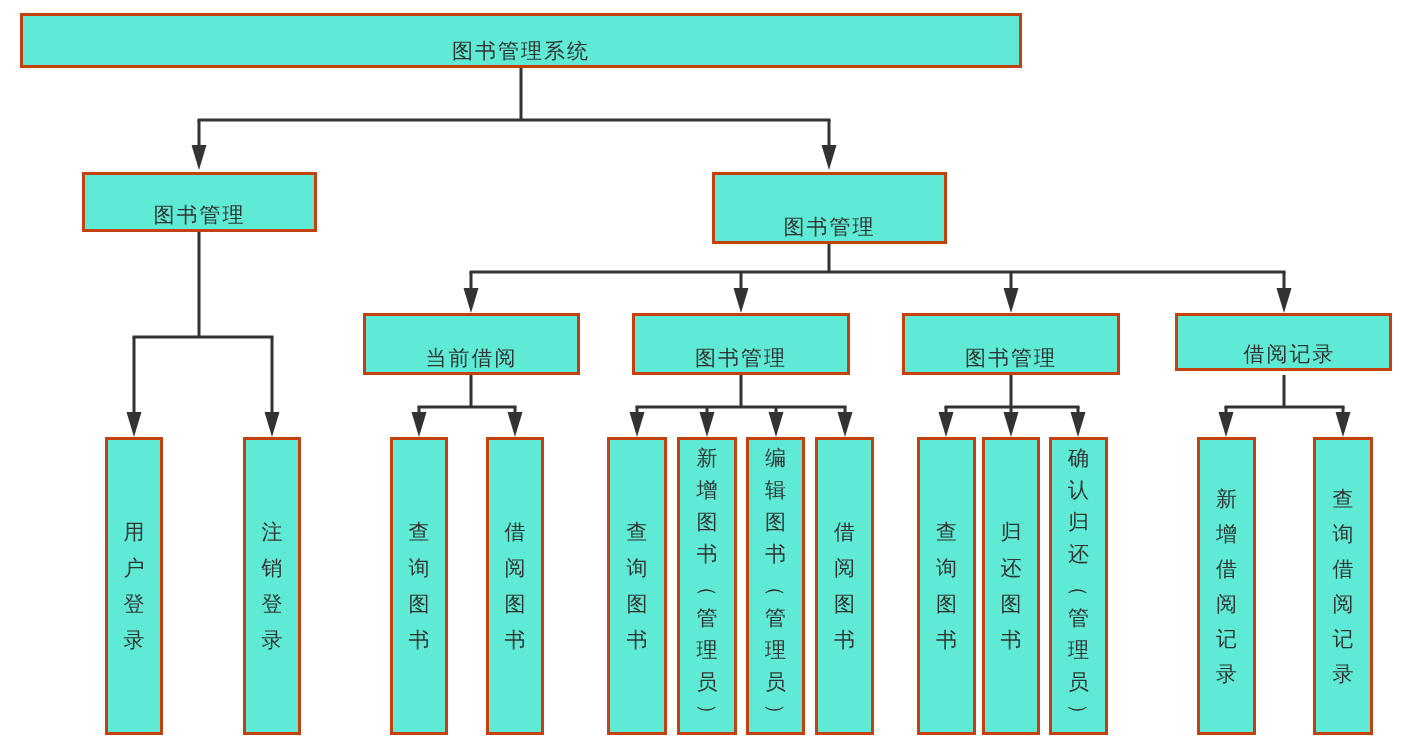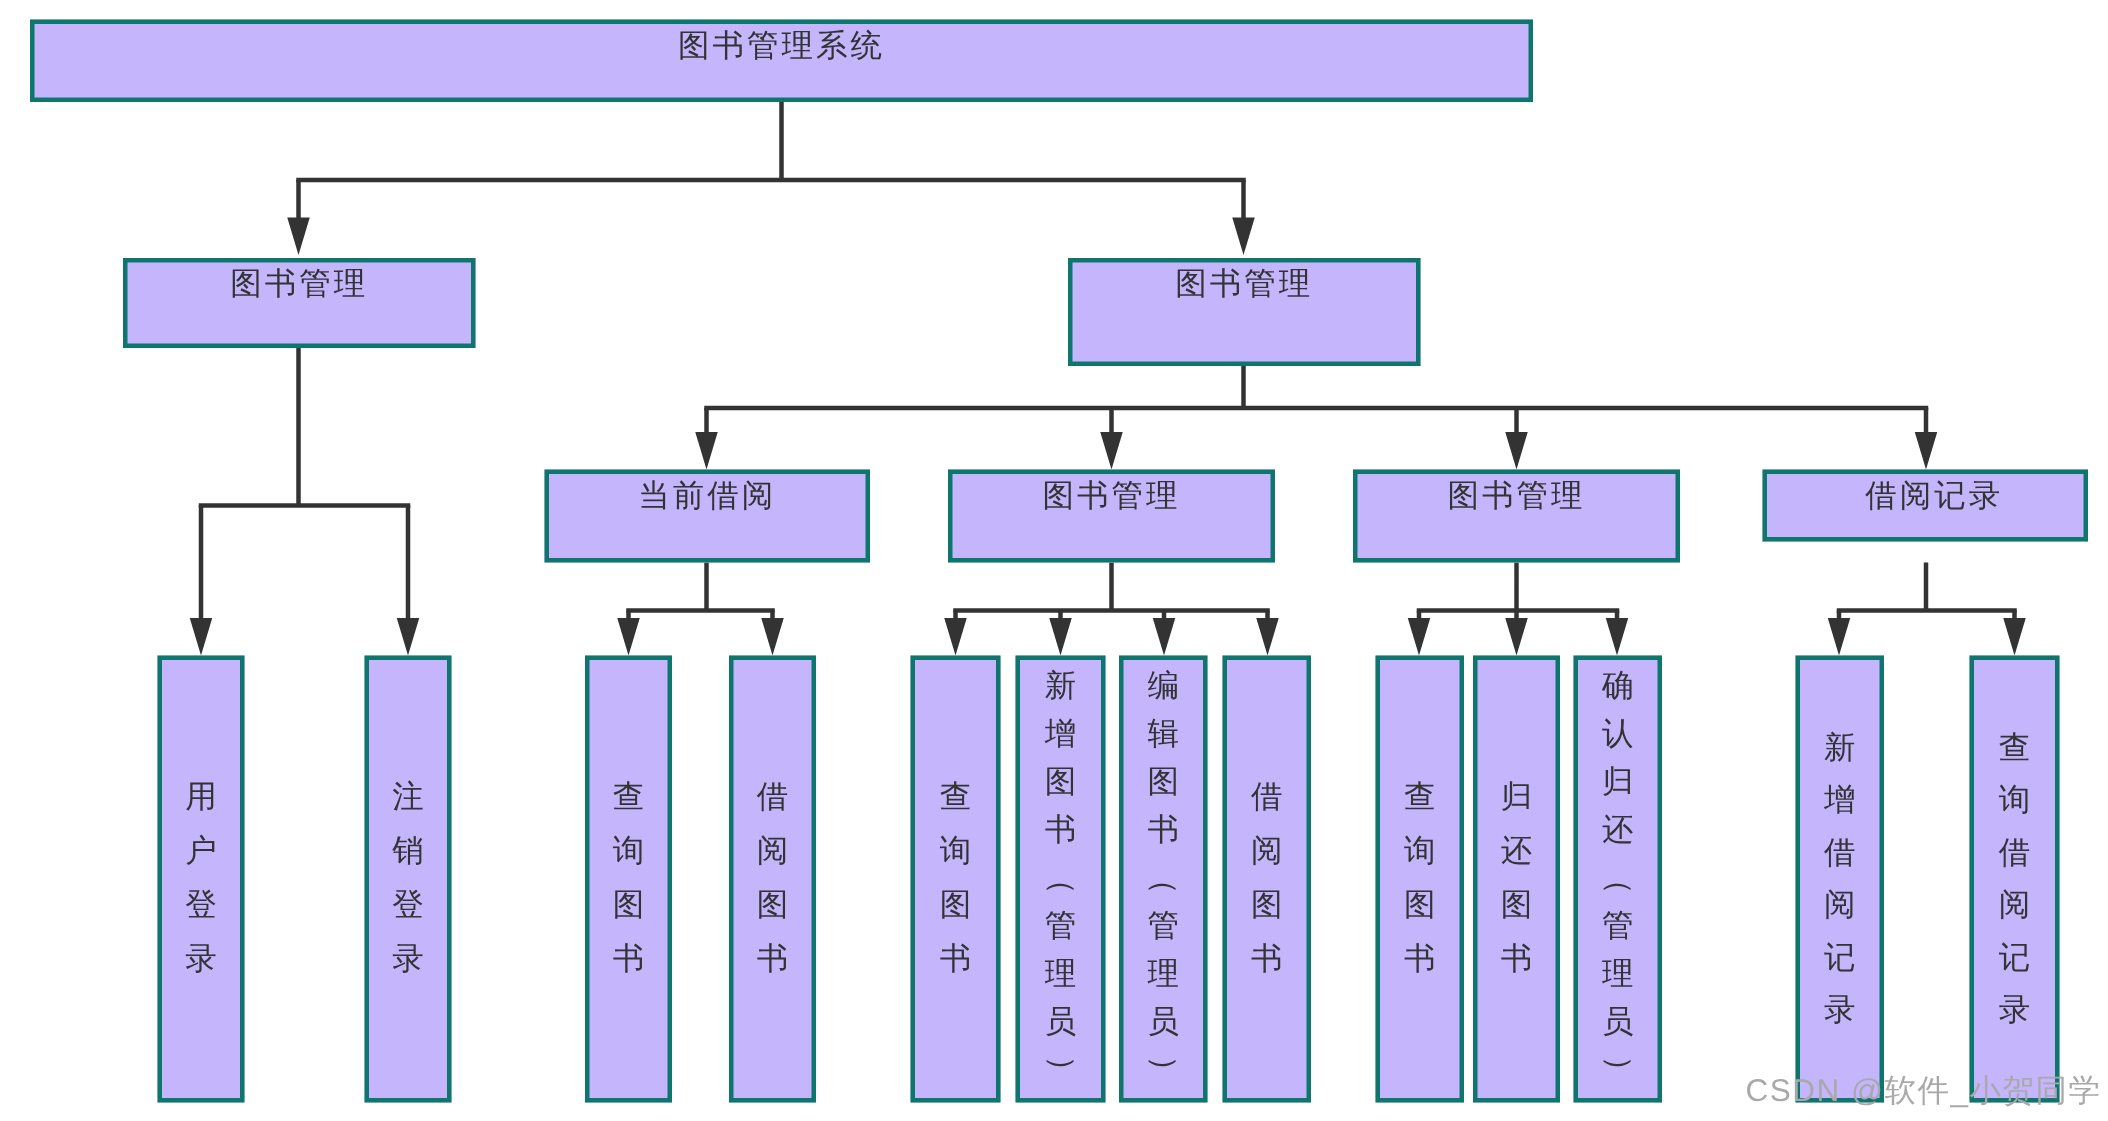--- a/index.html
+++ b/index.html
@@ -11,25 +11,25 @@
     overflow: hidden;
     font-family: "Liberation Sans", "DejaVu Sans", sans-serif;
   }
   #edges {
     position: absolute;
     left: 0; top: 0;
     width: 1405px; height: 747px;
   }
   .node {
     position: absolute;
-    background: #c4b5fd;
-    border: 3px solid #0f766e;
+    background: #5eead4;
+    border: 3px solid #c2410c;
     box-sizing: border-box;
     display: flex;
-    align-items: flex-start;
+    align-items: flex-end;
     justify-content: center;
     color: #333333;
   }
   .hlabel {
     font-size: 21px;
     letter-spacing: 2px;
     white-space: nowrap;
     color: #333333;
   }
   .vstack {
@@ -125,21 +125,21 @@
       </div>
       <div class="node" style="left: 363px; top: 313px; width: 217px; height: 62px;">
         <span class="hlabel">当前借阅</span>
       </div>
       <div class="node" style="left: 632px; top: 313px; width: 218px; height: 62px;">
         <span class="hlabel">图书管理</span>
       </div>
       <div class="node" style="left: 902px; top: 313px; width: 218px; height: 62px;">
         <span class="hlabel">图书管理</span>
       </div>
-      <div class="node" style="left: 1175px; top: 313px; width: 217px; height: 48px; padding-left: 12px;">
+      <div class="node" style="left: 1175px; top: 313px; width: 217px; height: 58px; padding-left: 12px;">
         <span class="hlabel">借阅记录</span>
       </div>
       <div class="node" style="left: 105px; top: 437px; width: 58px; height: 298px;">
         <div class="vstack">
           <div class="vchar" style="height: 36px; line-height: 36px;">用</div>
           <div class="vchar" style="height: 36px; line-height: 36px;">户</div>
           <div class="vchar" style="height: 36px; line-height: 36px;">登</div>
           <div class="vchar" style="height: 36px; line-height: 36px;">录</div>
         </div>
       </div>
@@ -252,14 +252,13 @@
         <div class="vstack">
           <div class="vchar" style="height: 35px; line-height: 35px;">查</div>
           <div class="vchar" style="height: 35px; line-height: 35px;">询</div>
           <div class="vchar" style="height: 35px; line-height: 35px;">借</div>
           <div class="vchar" style="height: 35px; line-height: 35px;">阅</div>
           <div class="vchar" style="height: 35px; line-height: 35px;">记</div>
           <div class="vchar" style="height: 35px; line-height: 35px;">录</div>
         </div>
       </div>
     </div>
-  <div id="watermark">CSDN @软件_小贺同学</div>
 </div>
 
 </body></html>

